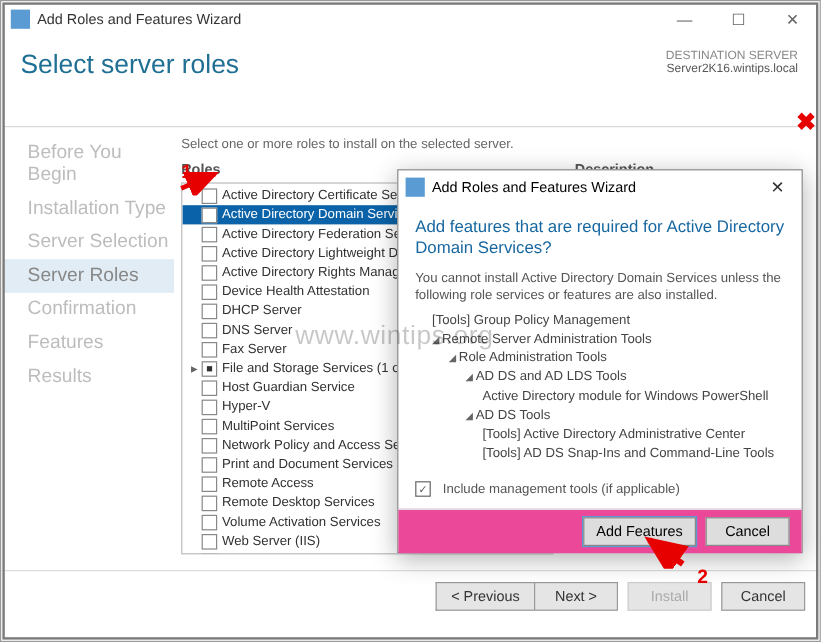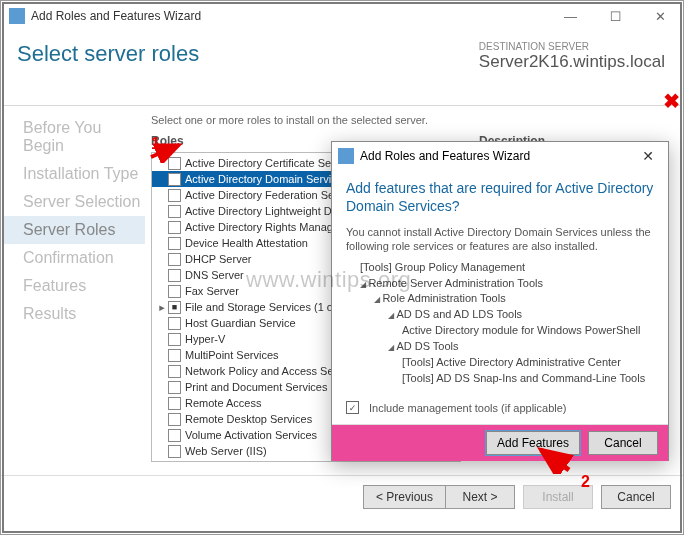--- a/index.html
+++ b/index.html
@@ -5,22 +5,22 @@
 * { box-sizing: border-box; font-family: "Segoe UI", Arial, sans-serif; }
 body { margin: 0; background: #fff; width: 684px; height: 535px; position: relative; overflow: hidden; border: 1px solid #999; }
 
 .titlebar { height: 30px; display: flex; align-items: center; font-size: 12px; color: #333; }
 .titlebar .icon { width: 16px; height: 16px; margin: 0 6px 0 8px; background:#5a9bd4; }
 .titlebar .spacer { flex: 1; }
 .wbtn { width: 45px; height: 30px; display:flex; align-items:center; justify-content:center; color:#666; font-size:13px; }
 
 .header { height: 74px; border-bottom: none; position: relative; padding: 6px 14px 0; }
 .header h1 { color:#1f6e94; font-size: 22px; font-weight: 300; margin: 4px 0 0 2px; }
-.destlabel { position:absolute; right:18px; top:10px; text-align:left; font-size:10px; color:#888; }
-.destlabel .d2 { font-size:17px; color:#555; }
+.destlabel { position:absolute; right:18px; top:10px; text-align:right; font-size:10px; color:#888; }
+.destlabel .d2 { font-size:10px; color:#555; }
 
 .red-x { position:absolute; right:3px; top:58px; color:#e60000; font-weight:bold; font-size:20px; }
 
 .content { display:flex; height: 370px; border-top: 1px solid #d8d8d8; margin: 0 2px;}
 .nav { width: 142px; padding: 8px 0 0 0; font-size: 16px; }
 .nav div { padding: 5px 0 5px 20px; color:#bdbdbd; }
 .nav div.sel { background:#e1ecf4; color:#888; border-left: 0px; }
 
 .main { flex:1; padding: 8px 6px 0 6px; font-size: 12px; position:relative; }
 .instr { color:#666; margin-bottom: 8px; font-size:11px; }

